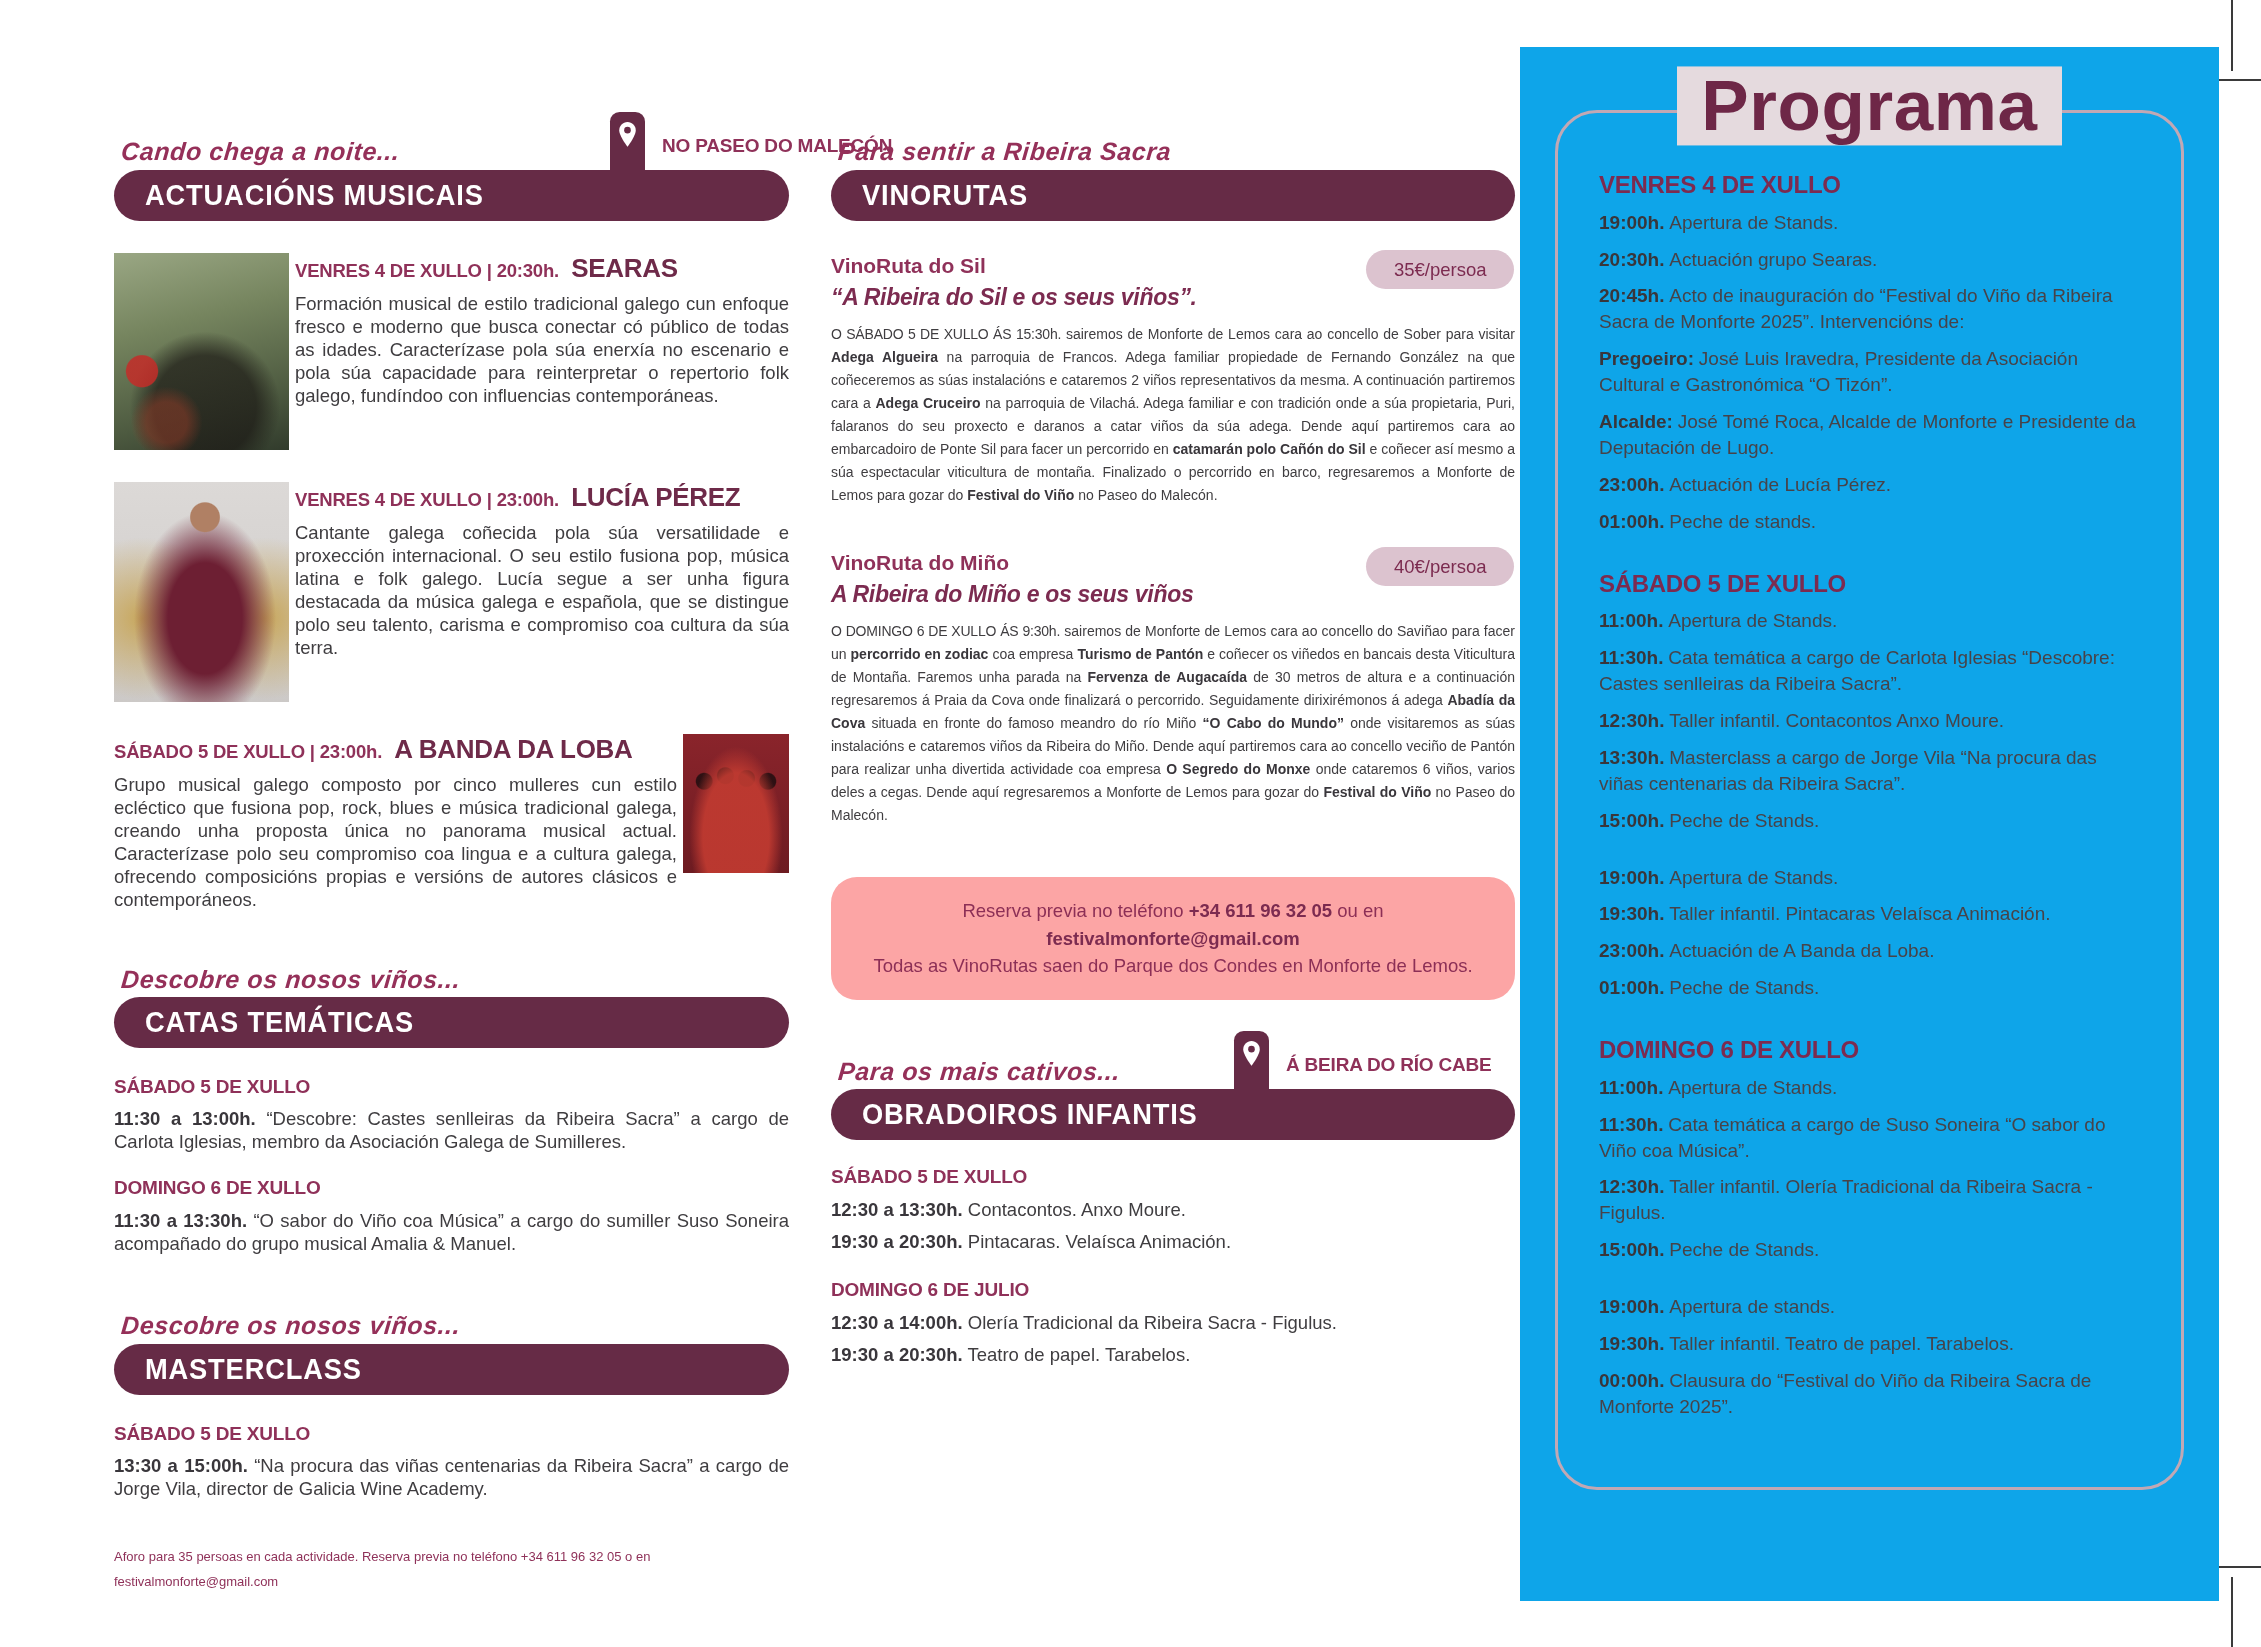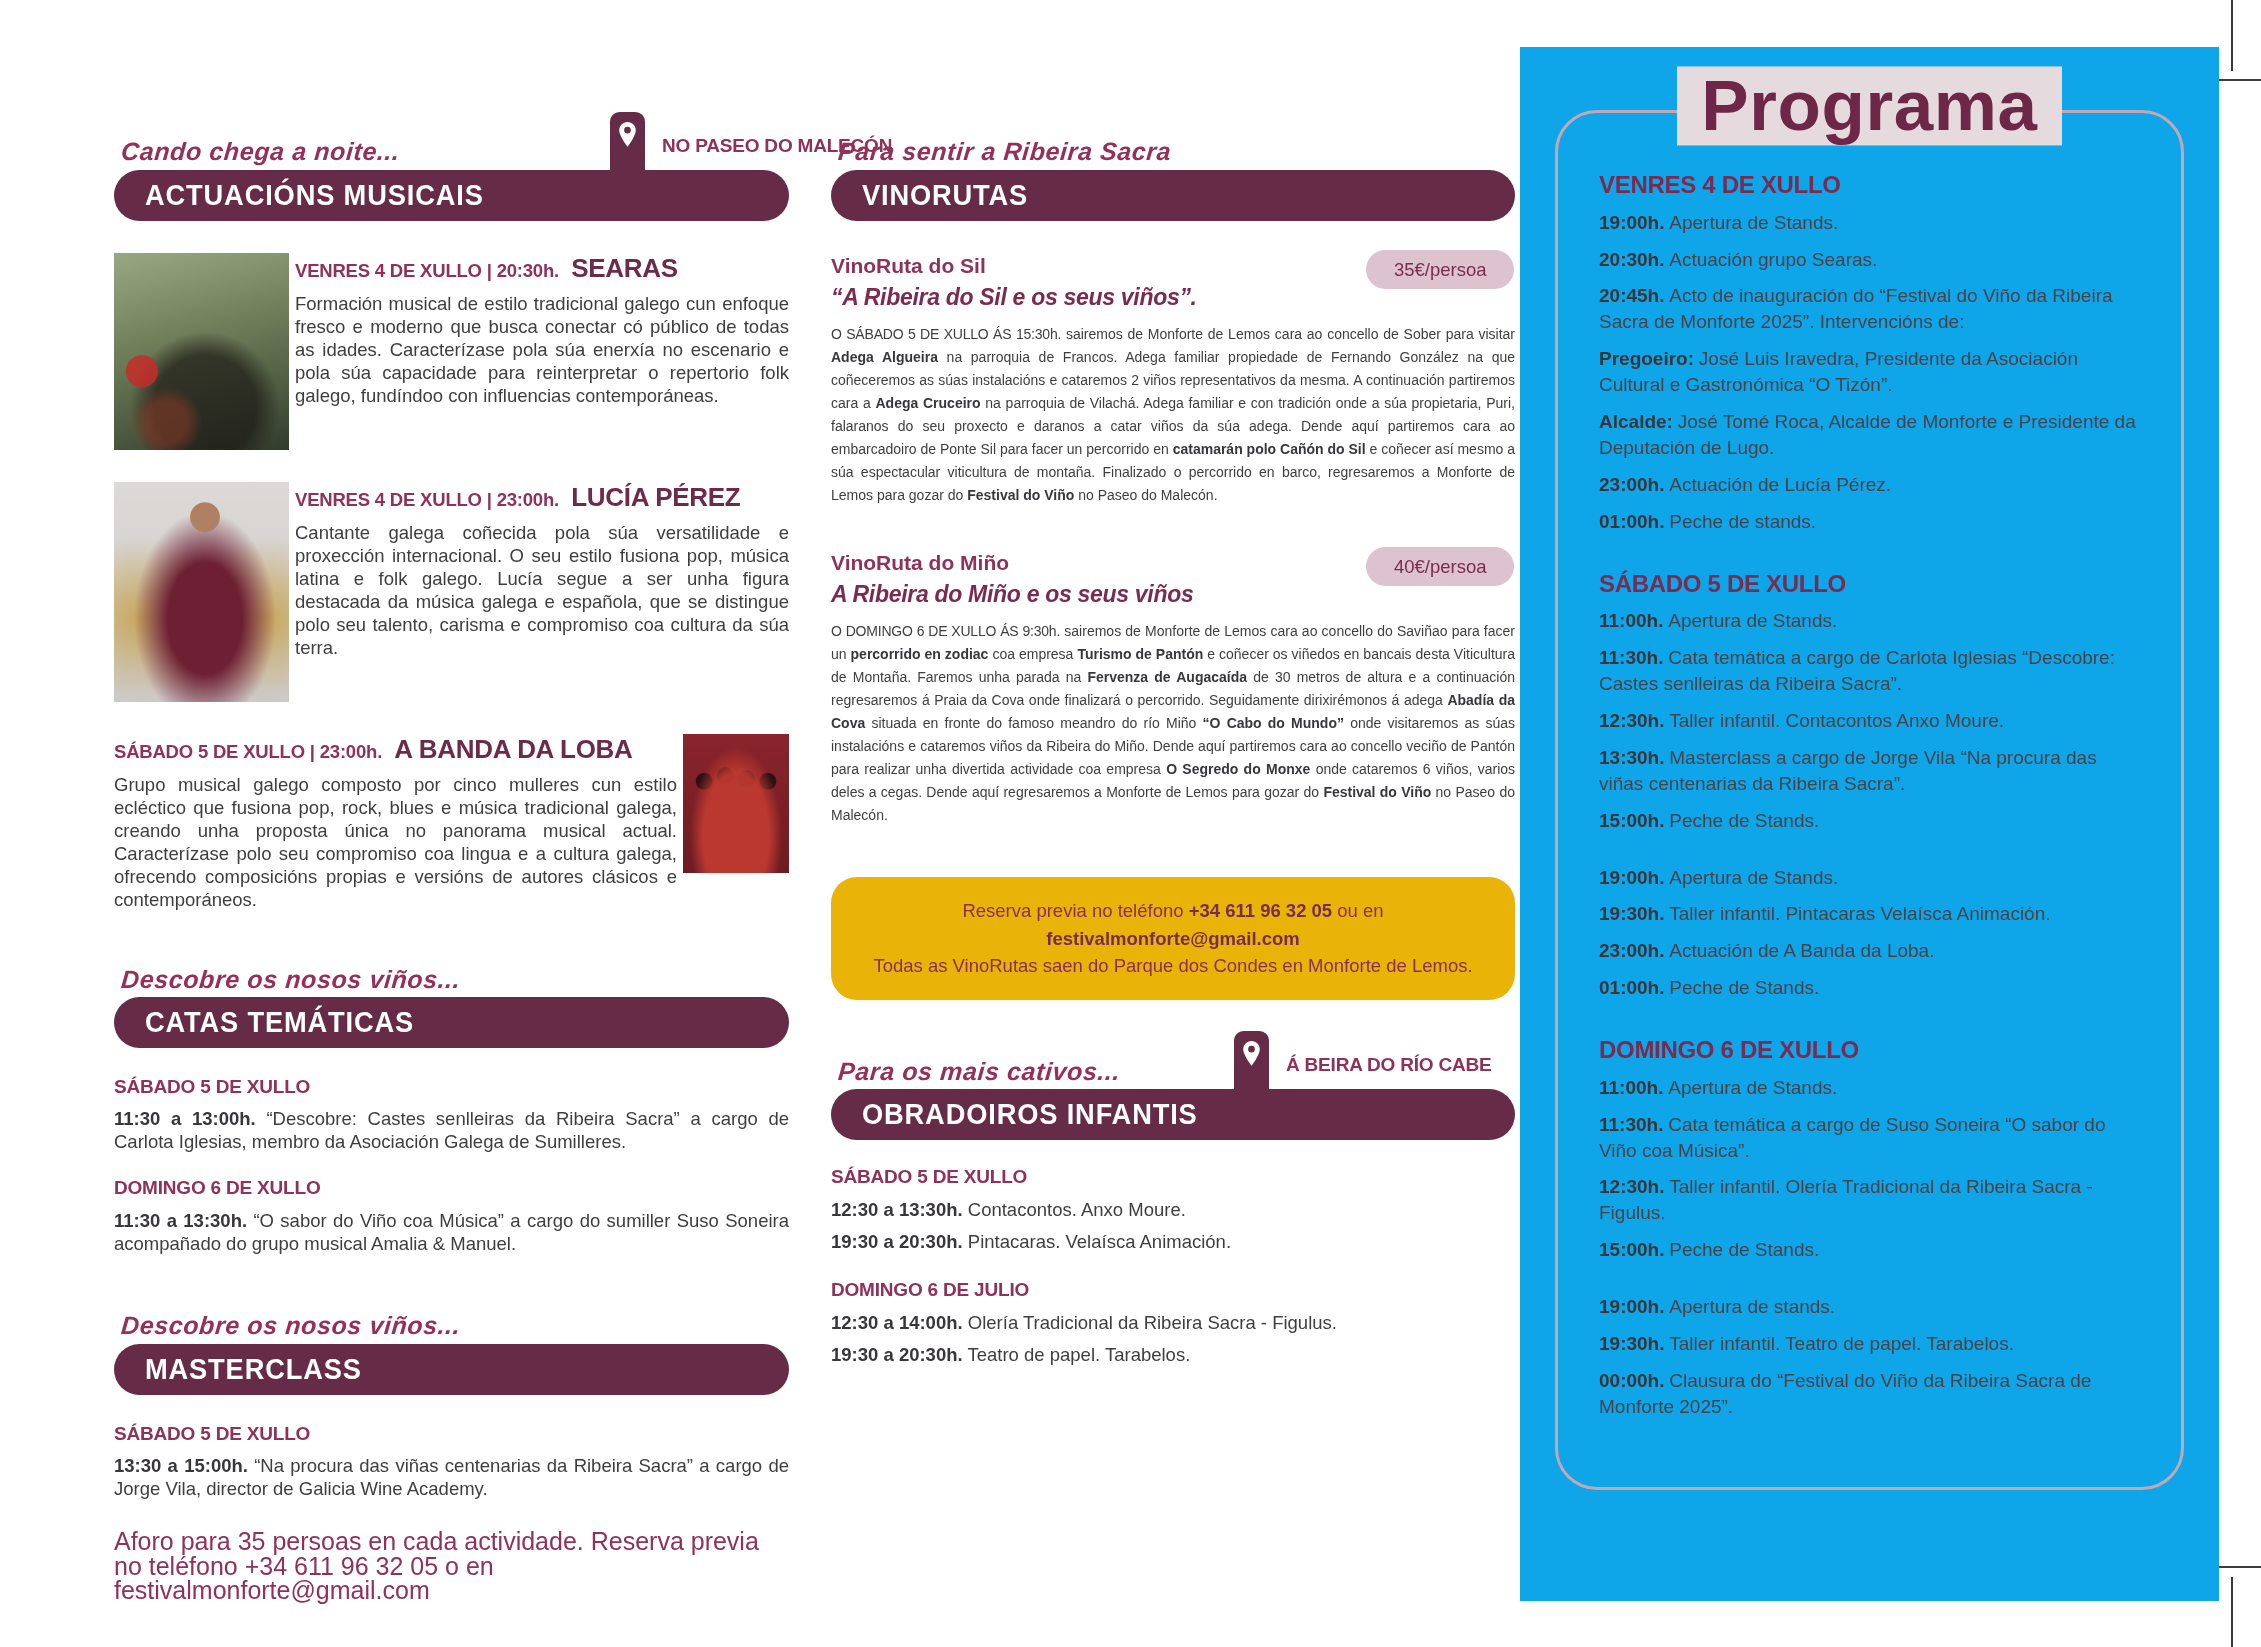--- a/index.html
+++ b/index.html
@@ -72,36 +72,36 @@
   .event-text{flex:1;min-width:0;}
   .date-row{white-space:nowrap;}
   .event-date{font-size:18.5px;font-weight:600;color:#8f3159;letter-spacing:-0.2px;}
   .event-name{font-size:26px;font-weight:800;color:#6e2a49;margin-left:9.6px;letter-spacing:-0.3px;}
   .desc{margin-top:8.4px;font-size:18.5px;line-height:23px;text-align:justify;color:#3f3d40;}
 
   .day-label{font-size:19px;font-weight:600;color:#8f3159;letter-spacing:-0.2px;}
   .mt46{margin-top:27.5px;} .mt40{margin-top:24px;} .mt56{margin-top:33px;} .mt60{margin-top:36px;}
   .entry{margin-top:9.6px;font-size:18.5px;line-height:23px;text-align:justify;color:#3f3d40;}
   .time{font-weight:800;color:#39363b;}
-  .note{margin-top:29px;font-size:25px;line-height:24.5px;color:#8f3159;}
+  .note{margin-top:45px;font-size:13px;line-height:24.5px;color:#8f3159;}
 
   
   .route{margin-top:33px;position:relative;}
   .route.second{margin-top:44px;}
   .route-name{font-size:21px;font-weight:600;color:#8f3159;}
   .route-sub{font-size:23px;font-weight:800;font-style:italic;color:#7c2b50;margin-top:6px;letter-spacing:-0.3px;}
   .price-pill{
     position:absolute;right:1px;top:-3.6px;height:39px;padding:0 27.5px;background:#dcc3cf;
     border-radius:20px;display:flex;align-items:center;font-size:18.5px;color:#7c2b50;
   }
   .route-body{margin-top:12px;font-size:14px;line-height:23px;text-align:justify;color:#3f3d40;}
   .seg-b{font-weight:800;color:#39363b;}
   .seg-lead{letter-spacing:-0.2px;}
   .res-box{
-    margin-top:50px;background:#eab308;border-radius:26px;padding:20.3px 26px;
+    margin-top:50px;background:#fca5a5;border-radius:26px;padding:20.3px 26px;
     text-align:center;color:#8c2f56;font-size:18.5px;line-height:27.5px;
   }
   .res-box .seg-b{color:#7c2b50;font-weight:800;}
   .res-email{font-weight:800;color:#7c2b50;}
   .ob-day{margin-top:26px;}
   .ob-item{margin-top:9.6px;font-size:18.5px;line-height:23px;color:#3f3d40;}
 
   
   .panel{position:absolute;left:1520px;top:47px;width:699px;height:1554px;background:#0ea5e9;}
   .pbox{

